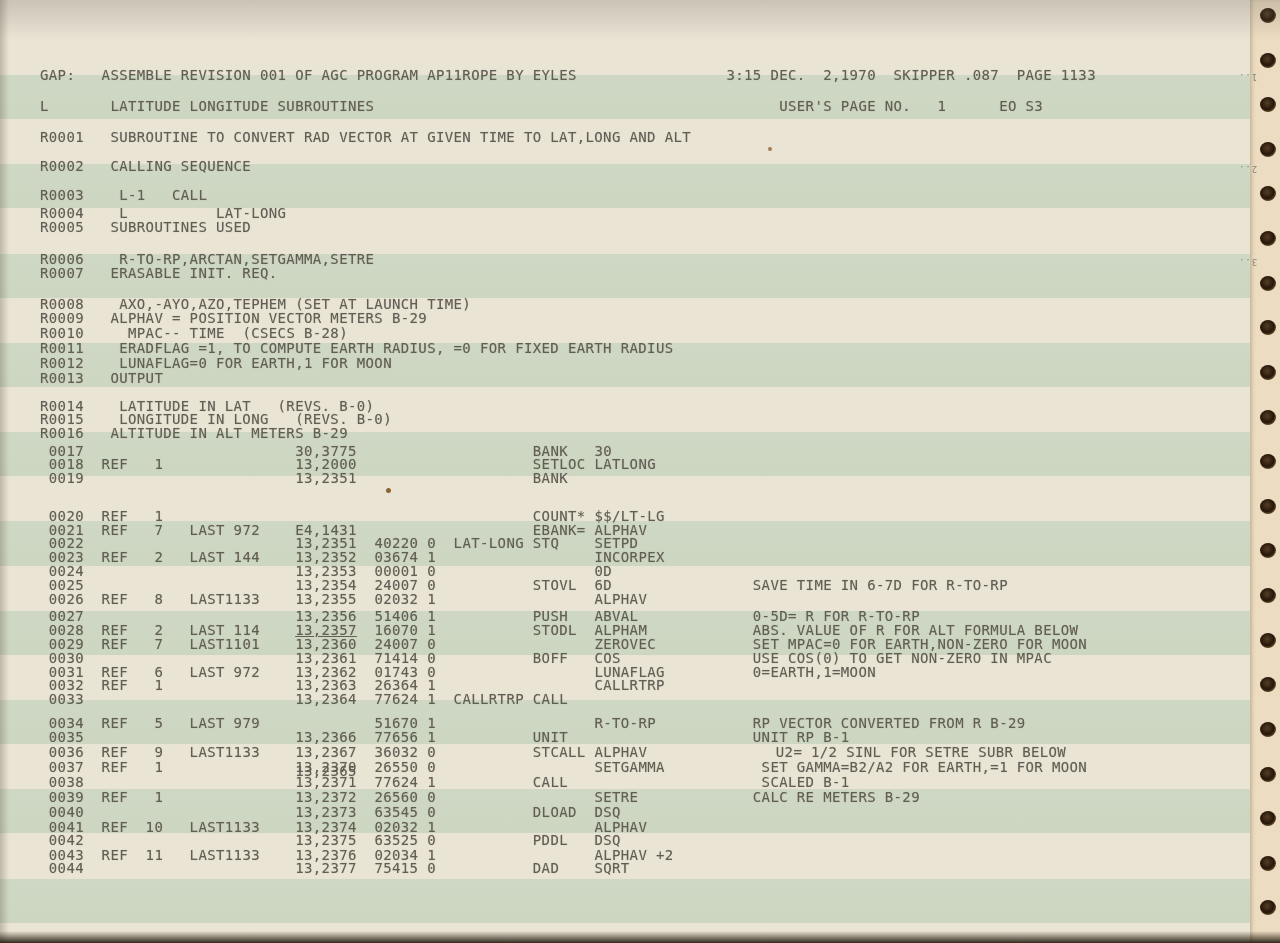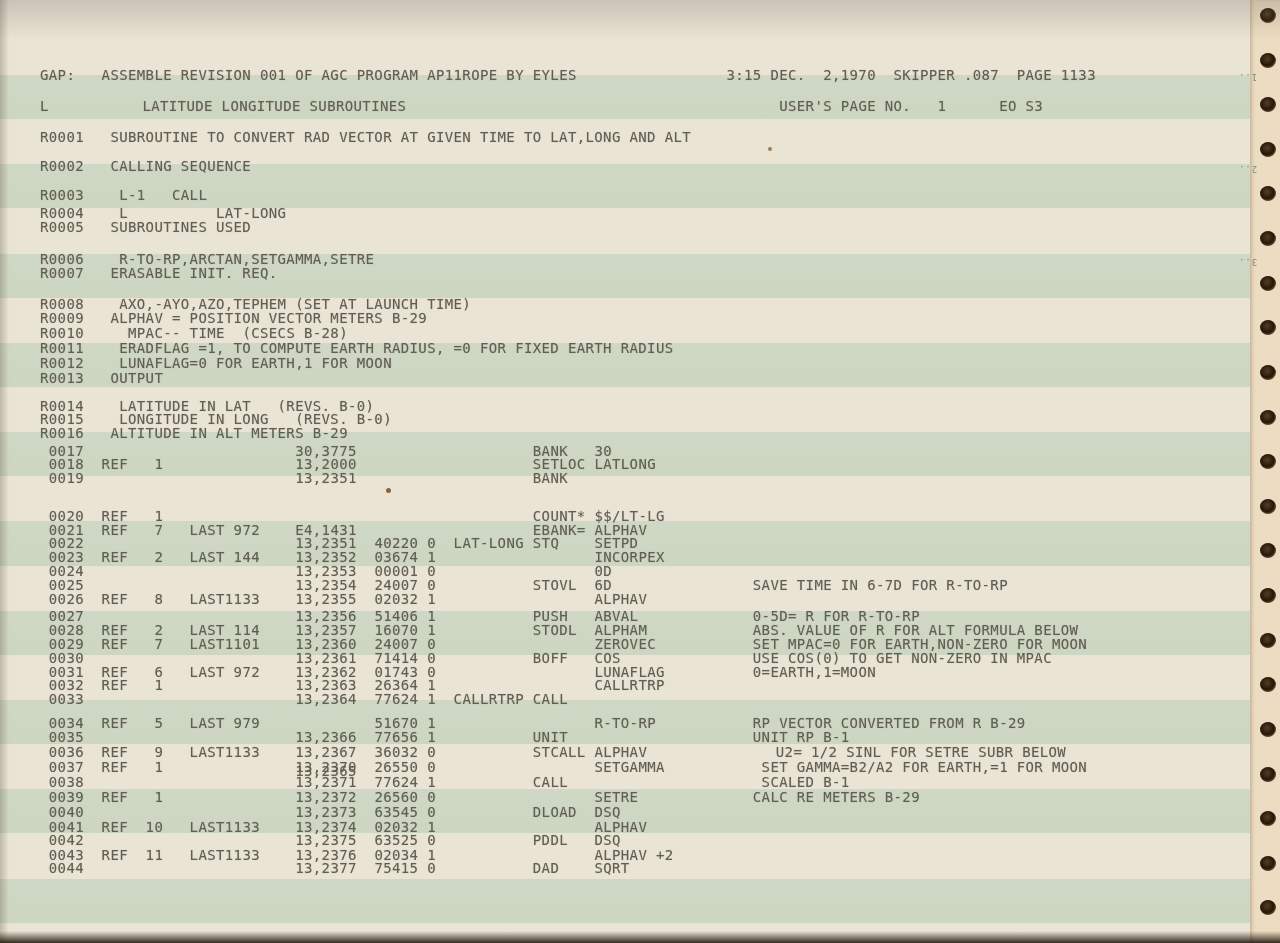--- a/index.html
+++ b/index.html
@@ -89,21 +89,21 @@
   <div id="marks">
       <div class="margin-mark" style="left: 1238px; top: 72px;">1..</div>
       <div class="margin-mark" style="left: 1238px; top: 164px;">2..</div>
       <div class="margin-mark" style="left: 1238px; top: 257px;">3..</div>
     </div>
   <div id="text-layer">
       <span class="t" style="left: 40px; top: 68px;">GAP:</span>
       <span class="t" style="left: 101.6px; top: 68px;">ASSEMBLE REVISION 001 OF AGC PROGRAM AP11ROPE BY EYLES</span>
       <span class="t" style="left: 726.4px; top: 68px; text-align: center;">3:15 DEC.  2,1970  SKIPPER .087  PAGE 1133</span>
       <span class="t" style="left: 40px; top: 99px;">L</span>
-      <span class="t" style="left: 110.4px; top: 99px; margin-left: 32px;">LATITUDE LONGITUDE SUBROUTINES</span>
+      <span class="t" style="left: 110.4px; top: 99px;">LATITUDE LONGITUDE SUBROUTINES</span>
       <span class="t" style="left: 779.2px; top: 99px;">USER'S PAGE NO.   1      EO S3</span>
       <span class="t" style="left: 40px; top: 130px;">R0001</span>
       <span class="t" style="left: 110.4px; top: 130px;">SUBROUTINE TO CONVERT RAD VECTOR AT GIVEN TIME TO LAT,LONG AND ALT</span>
       <span class="t" style="left: 40px; top: 159px;">R0002</span>
       <span class="t" style="left: 110.4px; top: 159px;">CALLING SEQUENCE</span>
       <span class="t" style="left: 40px; top: 188px;">R0003</span>
       <span class="t" style="left: 119.2px; top: 188px;">L-1</span>
       <span class="t" style="left: 172px; top: 188px;">CALL</span>
       <span class="t" style="left: 40px; top: 206px;">R0004</span>
       <span class="t" style="left: 119.2px; top: 206px;">L</span>
@@ -191,21 +191,21 @@
       <span class="t" style="left: 295.2px; top: 609px;">13,2356</span>
       <span class="t" style="left: 374.4px; top: 609px;">51406 1</span>
       <span class="t" style="left: 532.8px; top: 609px;">PUSH</span>
       <span class="t" style="left: 594.4px; top: 609px;">ABVAL</span>
       <span class="t" style="left: 752.8px; top: 609px;">0-5D= R FOR R-TO-RP</span>
       <span class="t" style="left: 48.8px; top: 623px;">0028</span>
       <span class="t" style="left: 101.6px; top: 623px;">REF</span>
       <span class="t" style="left: 154.4px; top: 623px;">2</span>
       <span class="t" style="left: 189.6px; top: 623px;">LAST</span>
       <span class="t" style="left: 233.6px; top: 623px;">114</span>
-      <span class="t" style="left: 295.2px; top: 623px;">13,2357</span>
+      <span class="t" style="left: 295.2px; top: 623px; text-decoration: underline;">13,2357</span>
       <span class="t" style="left: 374.4px; top: 623px;">16070 1</span>
       <span class="t" style="left: 532.8px; top: 623px;">STODL</span>
       <span class="t" style="left: 594.4px; top: 623px;">ALPHAM</span>
       <span class="t" style="left: 752.8px; top: 623px;">ABS. VALUE OF R FOR ALT FORMULA BELOW</span>
       <span class="t" style="left: 48.8px; top: 637px;">0029</span>
       <span class="t" style="left: 101.6px; top: 637px;">REF</span>
       <span class="t" style="left: 154.4px; top: 637px;">7</span>
       <span class="t" style="left: 189.6px; top: 637px;">LAST</span>
       <span class="t" style="left: 224.8px; top: 637px;">1101</span>
       <span class="t" style="left: 295.2px; top: 637px;">13,2360</span>

